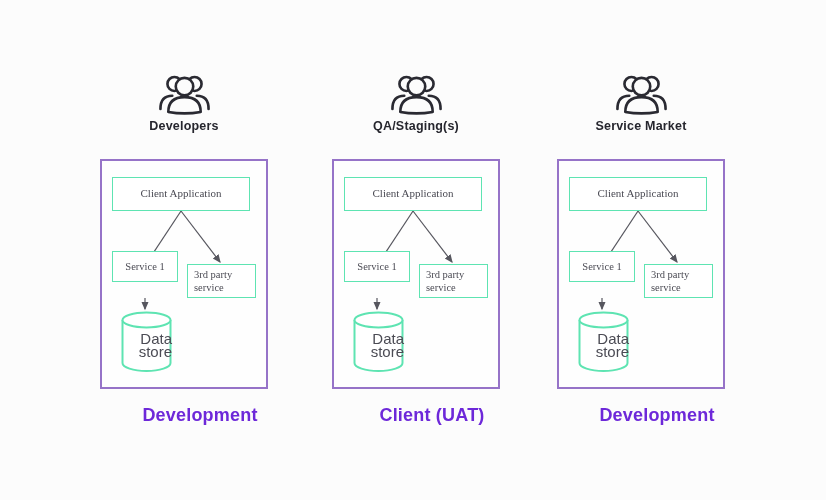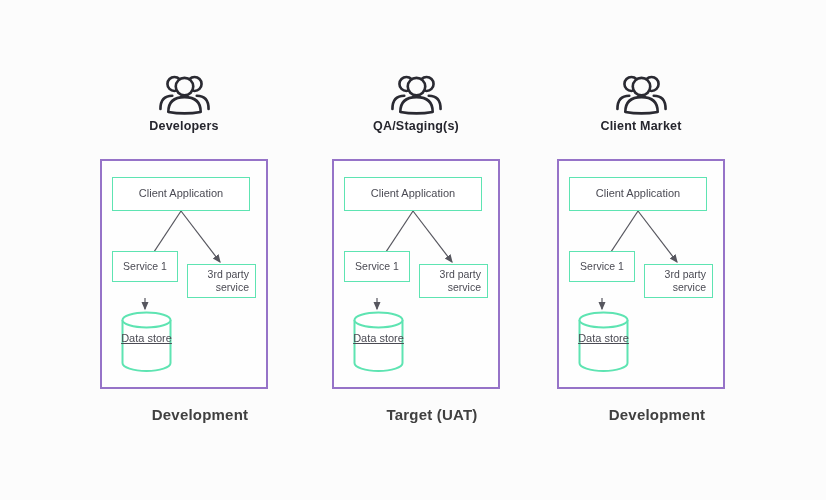--- a/index.html
+++ b/index.html
@@ -17,35 +17,35 @@
     margin-top:4px;height:15px;line-height:15px;
     font-weight:bold;font-size:12.5px;color:#26262e;letter-spacing:.2px;
   }
   .boundary{
     position:relative;margin-top:25px;width:168px;height:230px;
     border:2px solid #9673c8;background:#fefefe;box-sizing:border-box;
   }
   .arrows{position:absolute;left:0;top:0;width:164px;height:226px;}
   .node{
     position:absolute;box-sizing:border-box;border:1.5px solid #5ee4b2;background:#fff;
-    display:flex;align-items:center;justify-content:center;text-align:right;
-    font-size:10.5px;color:#4b4b54;line-height:1.25;
+    display:flex;align-items:center;justify-content:center;text-align:left;
+    font-size:10.5px;color:#4b4b54;line-height:1.25;font-family:Liberation Serif, serif;
   }
   .node.client{left:10px;top:16px;width:138px;height:34px;font-size:11px;}
   .node.service{left:10px;top:90px;width:66px;height:31px;}
   .node.third{left:85px;top:103px;width:69px;height:34px;padding:0 6px;}
   .cyl{position:absolute;left:19px;top:150px;width:51px;height:62px;}
   .cyl svg{position:absolute;left:0;top:0;width:51px;height:62px;}
   .cyl-label{
-    position:absolute;left:0;top:21px;width:51px;text-align:center;
-    font-size:11px;line-height:13px;color:#4b4b54;text-decoration:underline;
+    position:absolute;left:0;top:21px;width:51px;text-align:right;
+    font-size:15px;line-height:13px;color:#4b4b54;
   }
   .env-label{
     margin-top:18px;height:16px;line-height:16px;
-    font-weight:bold;font-size:15px;color:#404040;letter-spacing:.2px;margin-left:32px;
+    font-weight:bold;font-size:18px;color:#6d28d9;letter-spacing:.2px;margin-left:32px;
   }
 </style>
 </head>
 <body>
 
 <div class="canvas">
 
   <section class="env e0">
     <span class="audience-icon">
       <svg viewBox="0 0 64 48" aria-hidden="true">
@@ -118,37 +118,37 @@
       <div class="node third">3rd party service</div>
       <div class="cyl">
         <svg viewBox="0 0 51 62">
           <path d="M1.5 9 V52 A24 8 0 0 0 49.5 52 V9" fill="#fff" stroke="#5ee4b2" stroke-width="2"></path>
           <ellipse cx="25.5" cy="9" rx="24" ry="7.5" fill="#fff" stroke="#5ee4b2" stroke-width="2"></ellipse>
         </svg>
         <div class="cyl-label">Data store</div>
       </div>
     </div>
 
-    <div class="env-label">Target (UAT)</div>
+    <div class="env-label">Client (UAT)</div>
   </section>
 
   <section class="env e2">
     <span class="audience-icon">
       <svg viewBox="0 0 64 48" aria-hidden="true">
         <g fill="none" stroke="#2a2a32" stroke-width="3" stroke-linecap="round" stroke-linejoin="round">
           <circle cx="20.5" cy="12.5" r="8"></circle>
           <circle cx="43.5" cy="12.5" r="8"></circle>
           <path d="M4.5 41 C4.5 30.5 10 26 18 26"></path>
           <path d="M59.5 41 C59.5 30.5 54 26 46 26"></path>
           <path d="M13.5 44.5 C13.5 31.5 21 27.5 32 27.5 C43 27.5 50.5 31.5 50.5 44.5 C38 46.8 26 46.8 13.5 44.5 Z" fill="#fcfcfc"></path>
           <circle cx="32" cy="15.5" r="10" fill="#fcfcfc"></circle>
         </g>
       </svg>
     </span>
-    <div class="audience-label">Client Market</div>
+    <div class="audience-label">Service Market</div>
 
     <div class="boundary">
       <svg class="arrows" viewBox="0 0 164 226">
         <defs>
           <marker id="ah2" markerWidth="8" markerHeight="8" refX="6" refY="3" orient="auto">
             <path d="M0 0 L7 3 L0 6 Z" fill="#56565e"></path>
           </marker>
         </defs>
         <line x1="79" y1="50" x2="44" y2="103" stroke="#56565e" stroke-width="1.2" marker-end="url(#ah2)"></line>
         <line x1="79" y1="50" x2="118" y2="101" stroke="#56565e" stroke-width="1.2" marker-end="url(#ah2)"></line>

